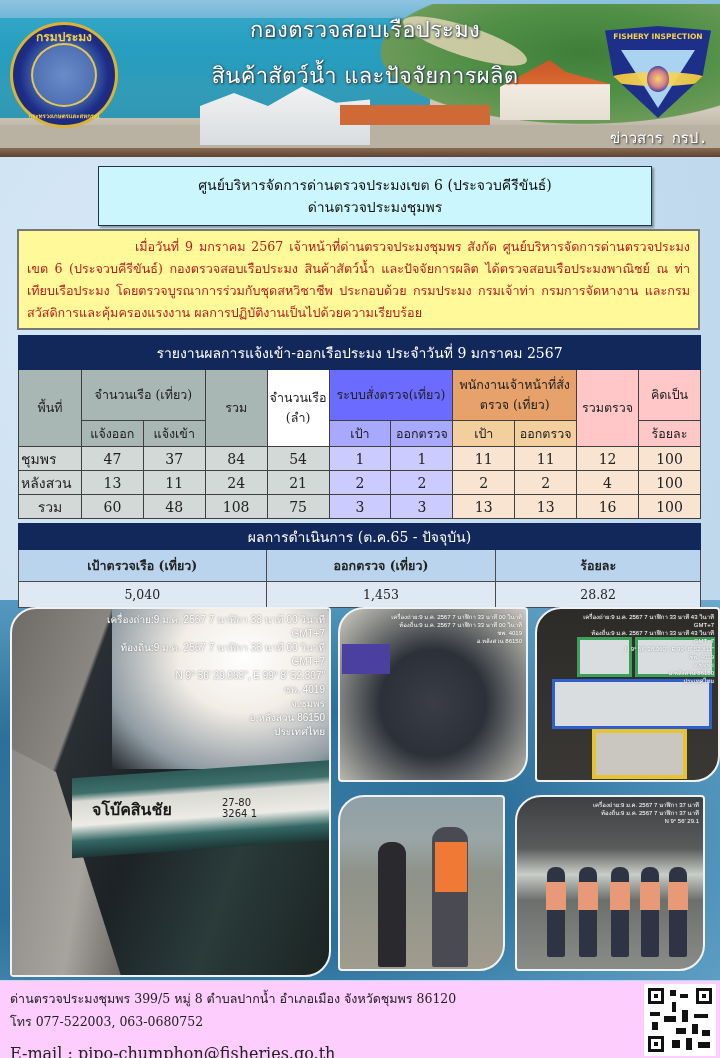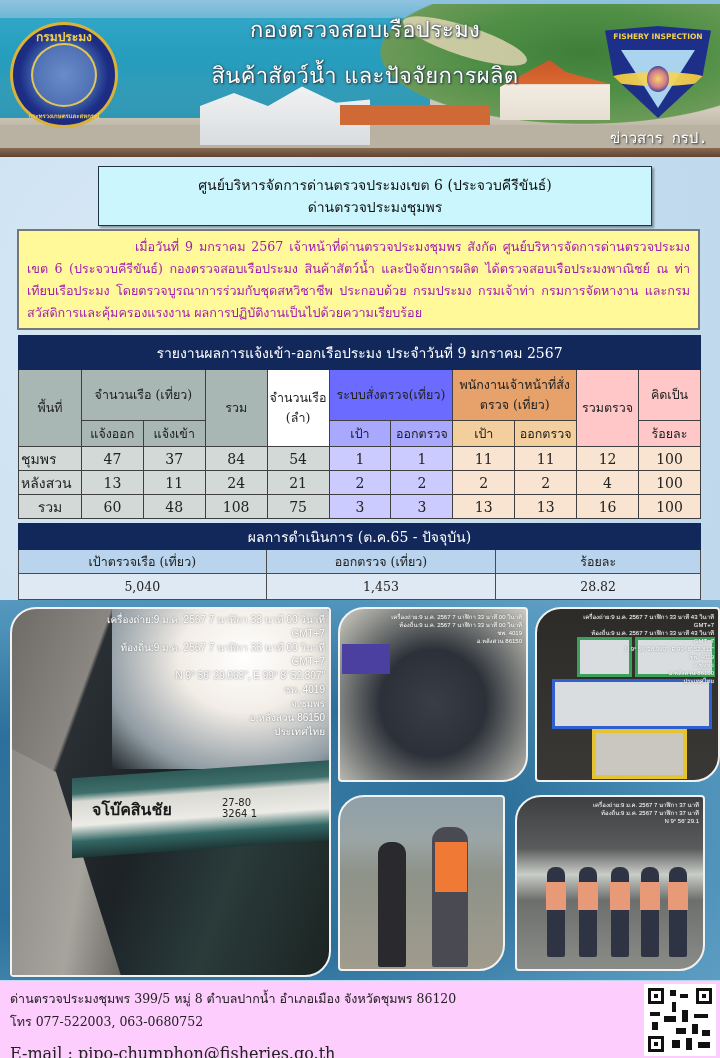--- a/index.html
+++ b/index.html
@@ -84,21 +84,21 @@
     background: #ccf6fd; border: 1px solid #1f3447;
     box-shadow: 2px 2px 2px rgba(0,0,0,.35);
     text-align: center; font-size: 14px; color: #111;
     padding-top: 7px; line-height: 22px;
   }
 
   
   .intro-box {
     position: absolute; left: 17px; top: 229px; width: 683px; height: 101px;
     background: #fff99a; border: 2px solid #777;
-    font-size: 12.6px; color: #a21caf; line-height: 22px;
+    font-size: 12.6px; color: #b91c1c; line-height: 22px;
     padding: 5px 8px 0 8px; text-align: justify;
   }
   .intro-box .indent { display: inline-block; width: 108px; }
 
   
   .report {
     position: absolute; left: 18px; top: 335px; width: 683px;
     border-collapse: collapse; font-size: 12.5px; color: #222;
   }
   .report td, .report th { border: 1px solid #3f3f3f; text-align: center; font-weight: normal; }
@@ -117,21 +117,21 @@
   .report .rowh2 td { height: 26px; }
   .report .drow td { height: 24px; font-family: "DejaVu Serif", serif; font-size: 14px; }
   .report .drow td.area { text-align: left; padding-left: 2px; }
 
   .summary {
     position: absolute; left: 18px; top: 523px; width: 683px;
     border-collapse: collapse; font-size: 12.5px; color: #222;
   }
   .summary td { border: 1px solid #4a4a4a; text-align: center; }
   .summary .hdr { background: #12275a; color: #fff; height: 26px; font-size: 14px; border-color: #12275a; }
-  .summary .sh td { background: #b9d4ec; height: 24px; }
+  .summary .sh td { background: #b9d4ec; height: 32px; font-weight: bold; }
   .summary .sv td { background: #dfe9f3; height: 26px; }
 
   
   .photo {
     position: absolute; border: 2px solid #f2f2f2; border-radius: 26px 4px 26px 4px; overflow: hidden;
   }
   .photo .stamp {
     position: absolute; right: 4px; top: 4px; text-align: right;
     color: #ffffff; font-family: "Liberation Sans", sans-serif; font-size: 10px; line-height: 14px;
     text-shadow: 0 0 2px #666;

